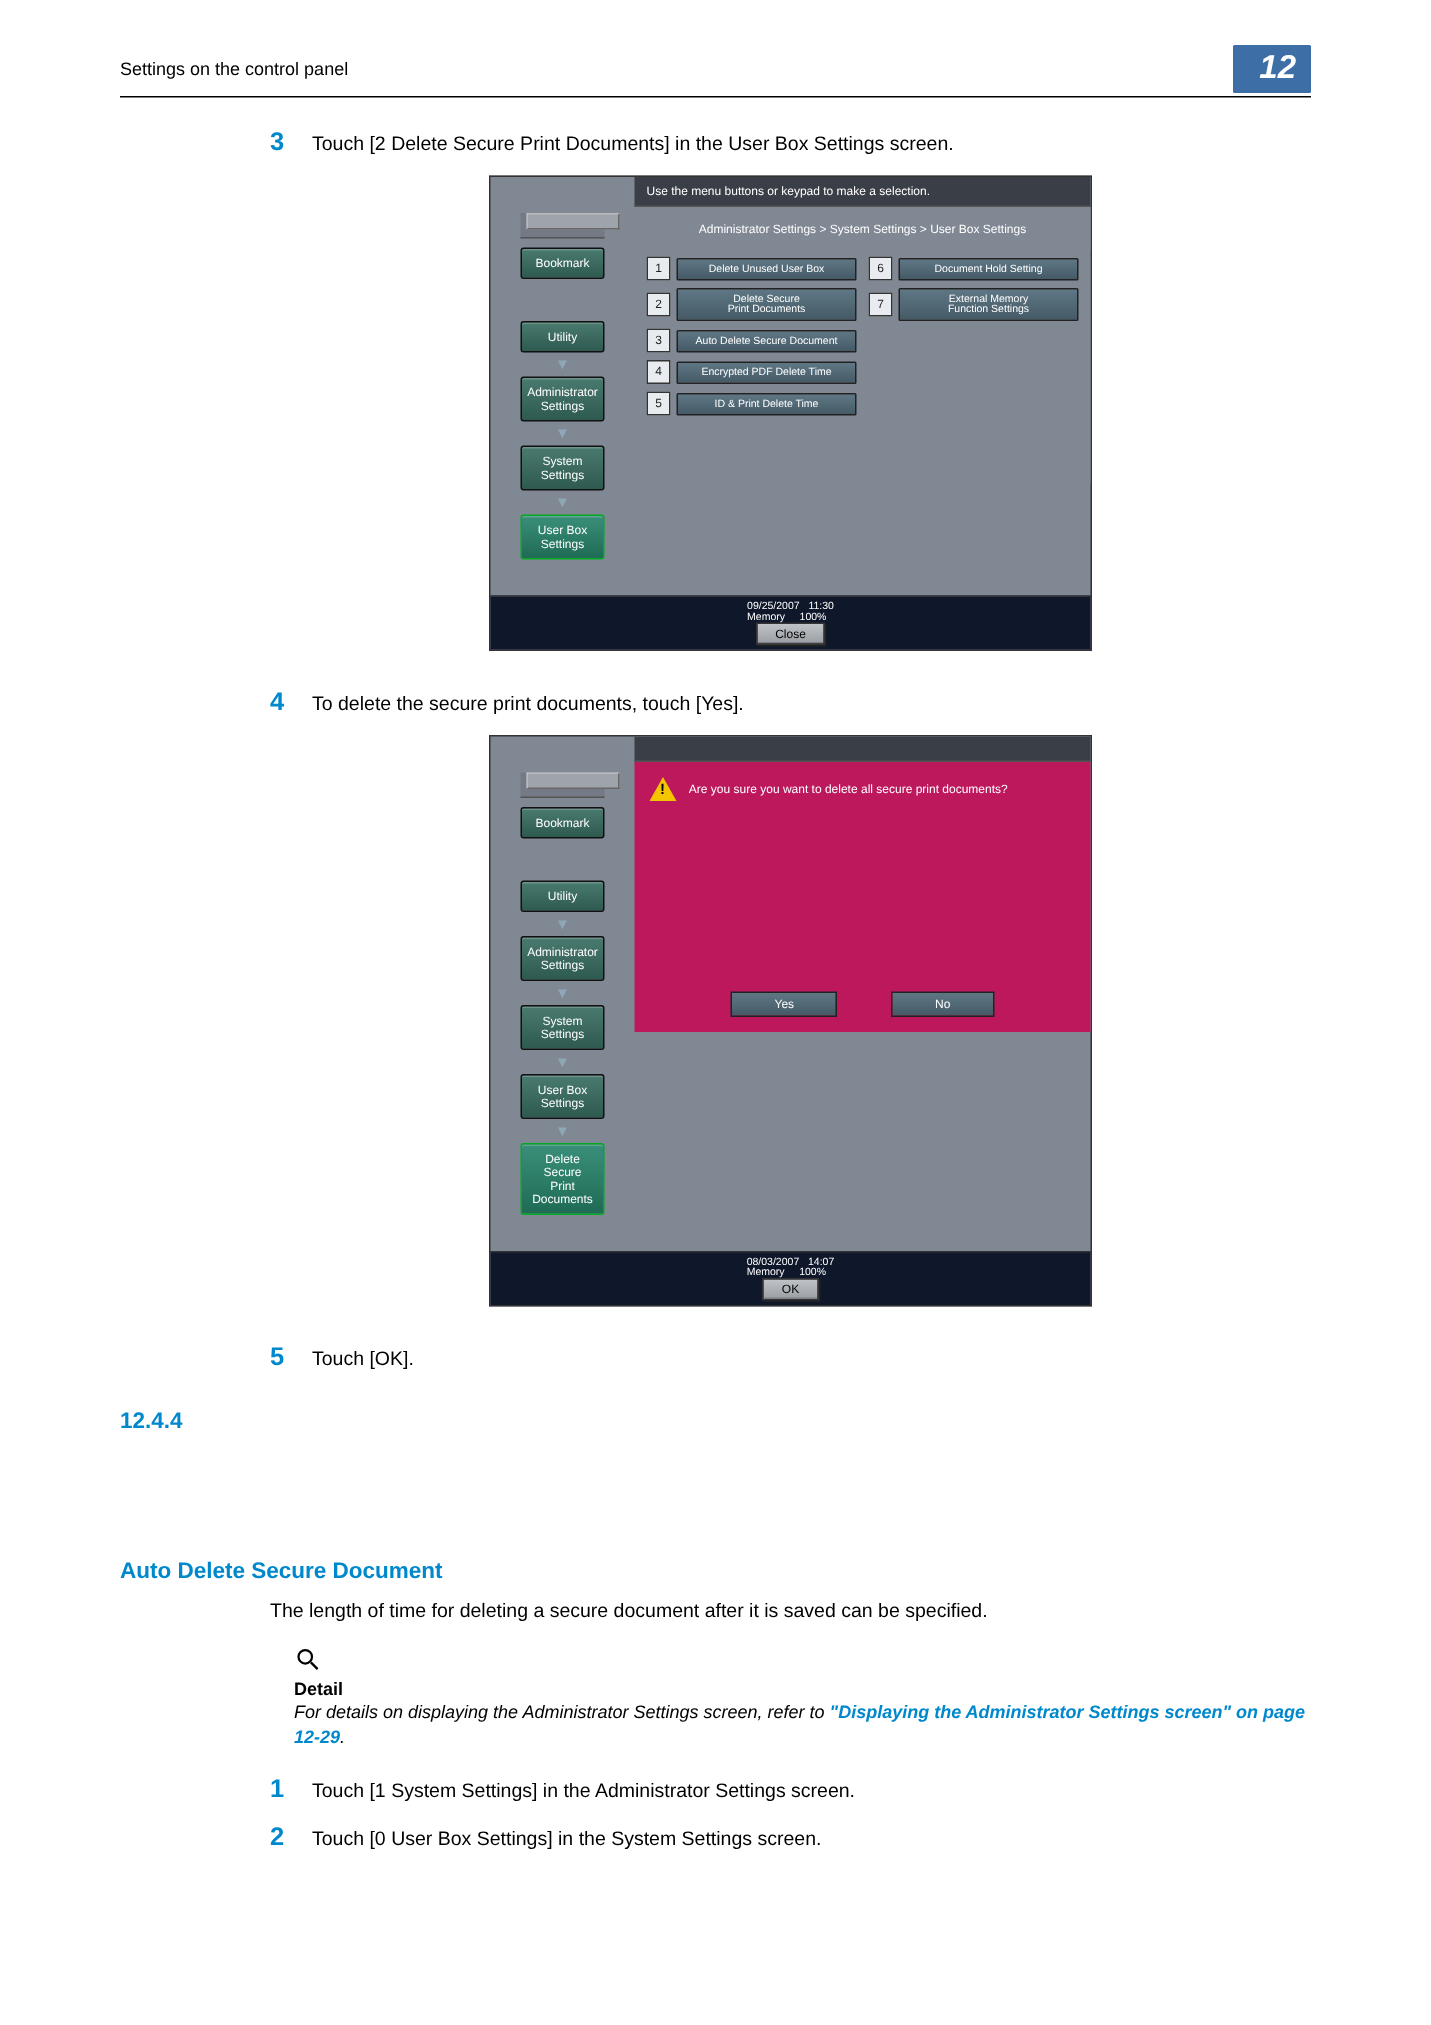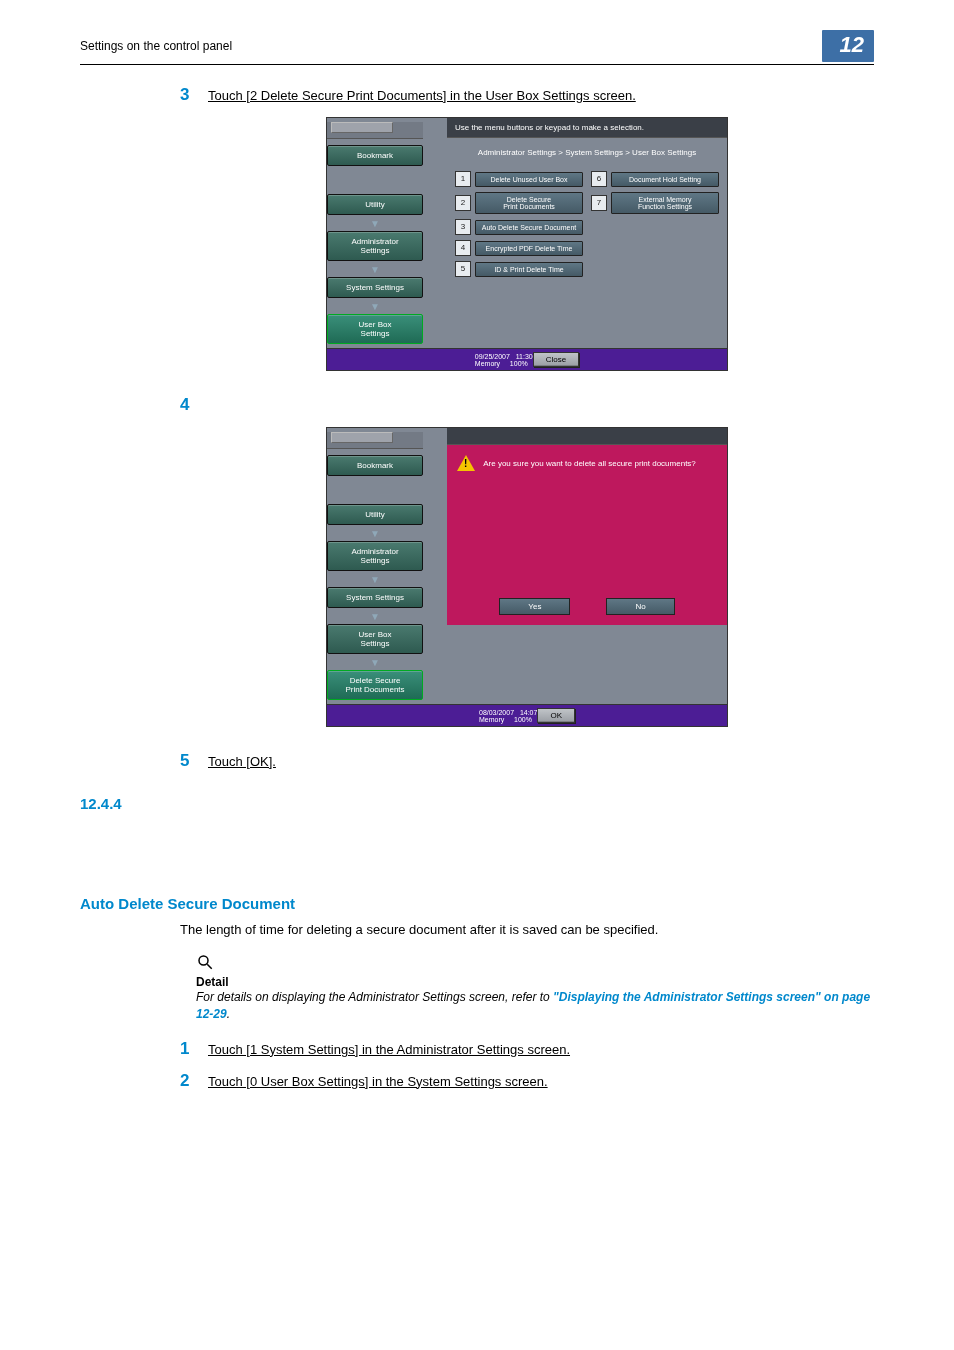--- a/index.html
+++ b/index.html
@@ -46,44 +46,43 @@
   .step-num {
     color: #0088cc;
     font-weight: bold;
     font-size: 17px;
     width: 28px;
     flex: 0 0 28px;
   }
   .step-text {
     padding-top: 3px;
     font-size: 13px;
-    text-decoration: underline;
   }
   .screenshot-wrap {
     display: flex;
     justify-content: center;
     margin: 10px 0 24px 0;
   }
 
   
   .panel {
     width: 400px;
     background: #808894;
     border: 1px solid #333;
     font-size: 8px;
     color: #fff;
   }
   .panel .sidebar {
     float: left;
     width: 96px;
-    padding: 0;
+    padding: 20px;
     box-sizing: border-box;
   }
   .panel .mainarea {
-    margin-left: 120px;
+    margin-left: 96px;
     background: #808894;
   }
   .tabrow {
     height: 16px;
     background: #737a85;
     border-bottom: 1px solid #555;
   }
   .greybar {
     width: 60px; height: 9px;
     background: #9fa3ab;
@@ -152,27 +151,28 @@
     border: 1px solid #222;
     padding: 3px 4px;
     font-size: 7px;
     text-align: center;
     border-radius: 1px;
     white-space: nowrap;
     overflow: hidden;
   }
   .status-bar {
     clear: both;
-    background: #4c1d95;
+    background: #0f172a;
     padding: 3px 6px;
     font-size: 7px;
     display: flex;
-    justify-content: center;
+    justify-content: flex-end;
     align-items: center;
     border-top: 1px solid #333;
+    flex-direction: column;
   }
   .btn-grey {
     background: linear-gradient(#c0c4c8, #9a9ea4);
     color: #000;
     border: 1px solid #333;
     padding: 2px 12px;
     font-size: 8px;
     box-shadow: inset 0 -1px 0 rgba(0,0,0,0.2), 1px 1px 0 #222;
   }
 
@@ -354,20 +354,21 @@
             <span>09/25/2007</span>&nbsp;&nbsp;&nbsp;<span>11:30</span><br>
             <span>Memory</span>&nbsp;&nbsp;&nbsp;&nbsp;&nbsp;<span>100%</span>
           </div>
           <div class="btn-grey">Close</div>
         </div>
       </div>
     </div>
 
     <div class="step">
       <div class="step-num">4</div>
+      <div class="step-text">To delete the secure print documents, touch [Yes].</div>
     </div>
 
     <div class="screenshot-wrap">
       <div class="panel clearfix">
         <div class="sidebar">
           <div class="tabrow">
               <div class="greybar"></div>
             </div>
           <div style="height:6px;"></div>
           <div class="side-btn">Bookmark</div>

